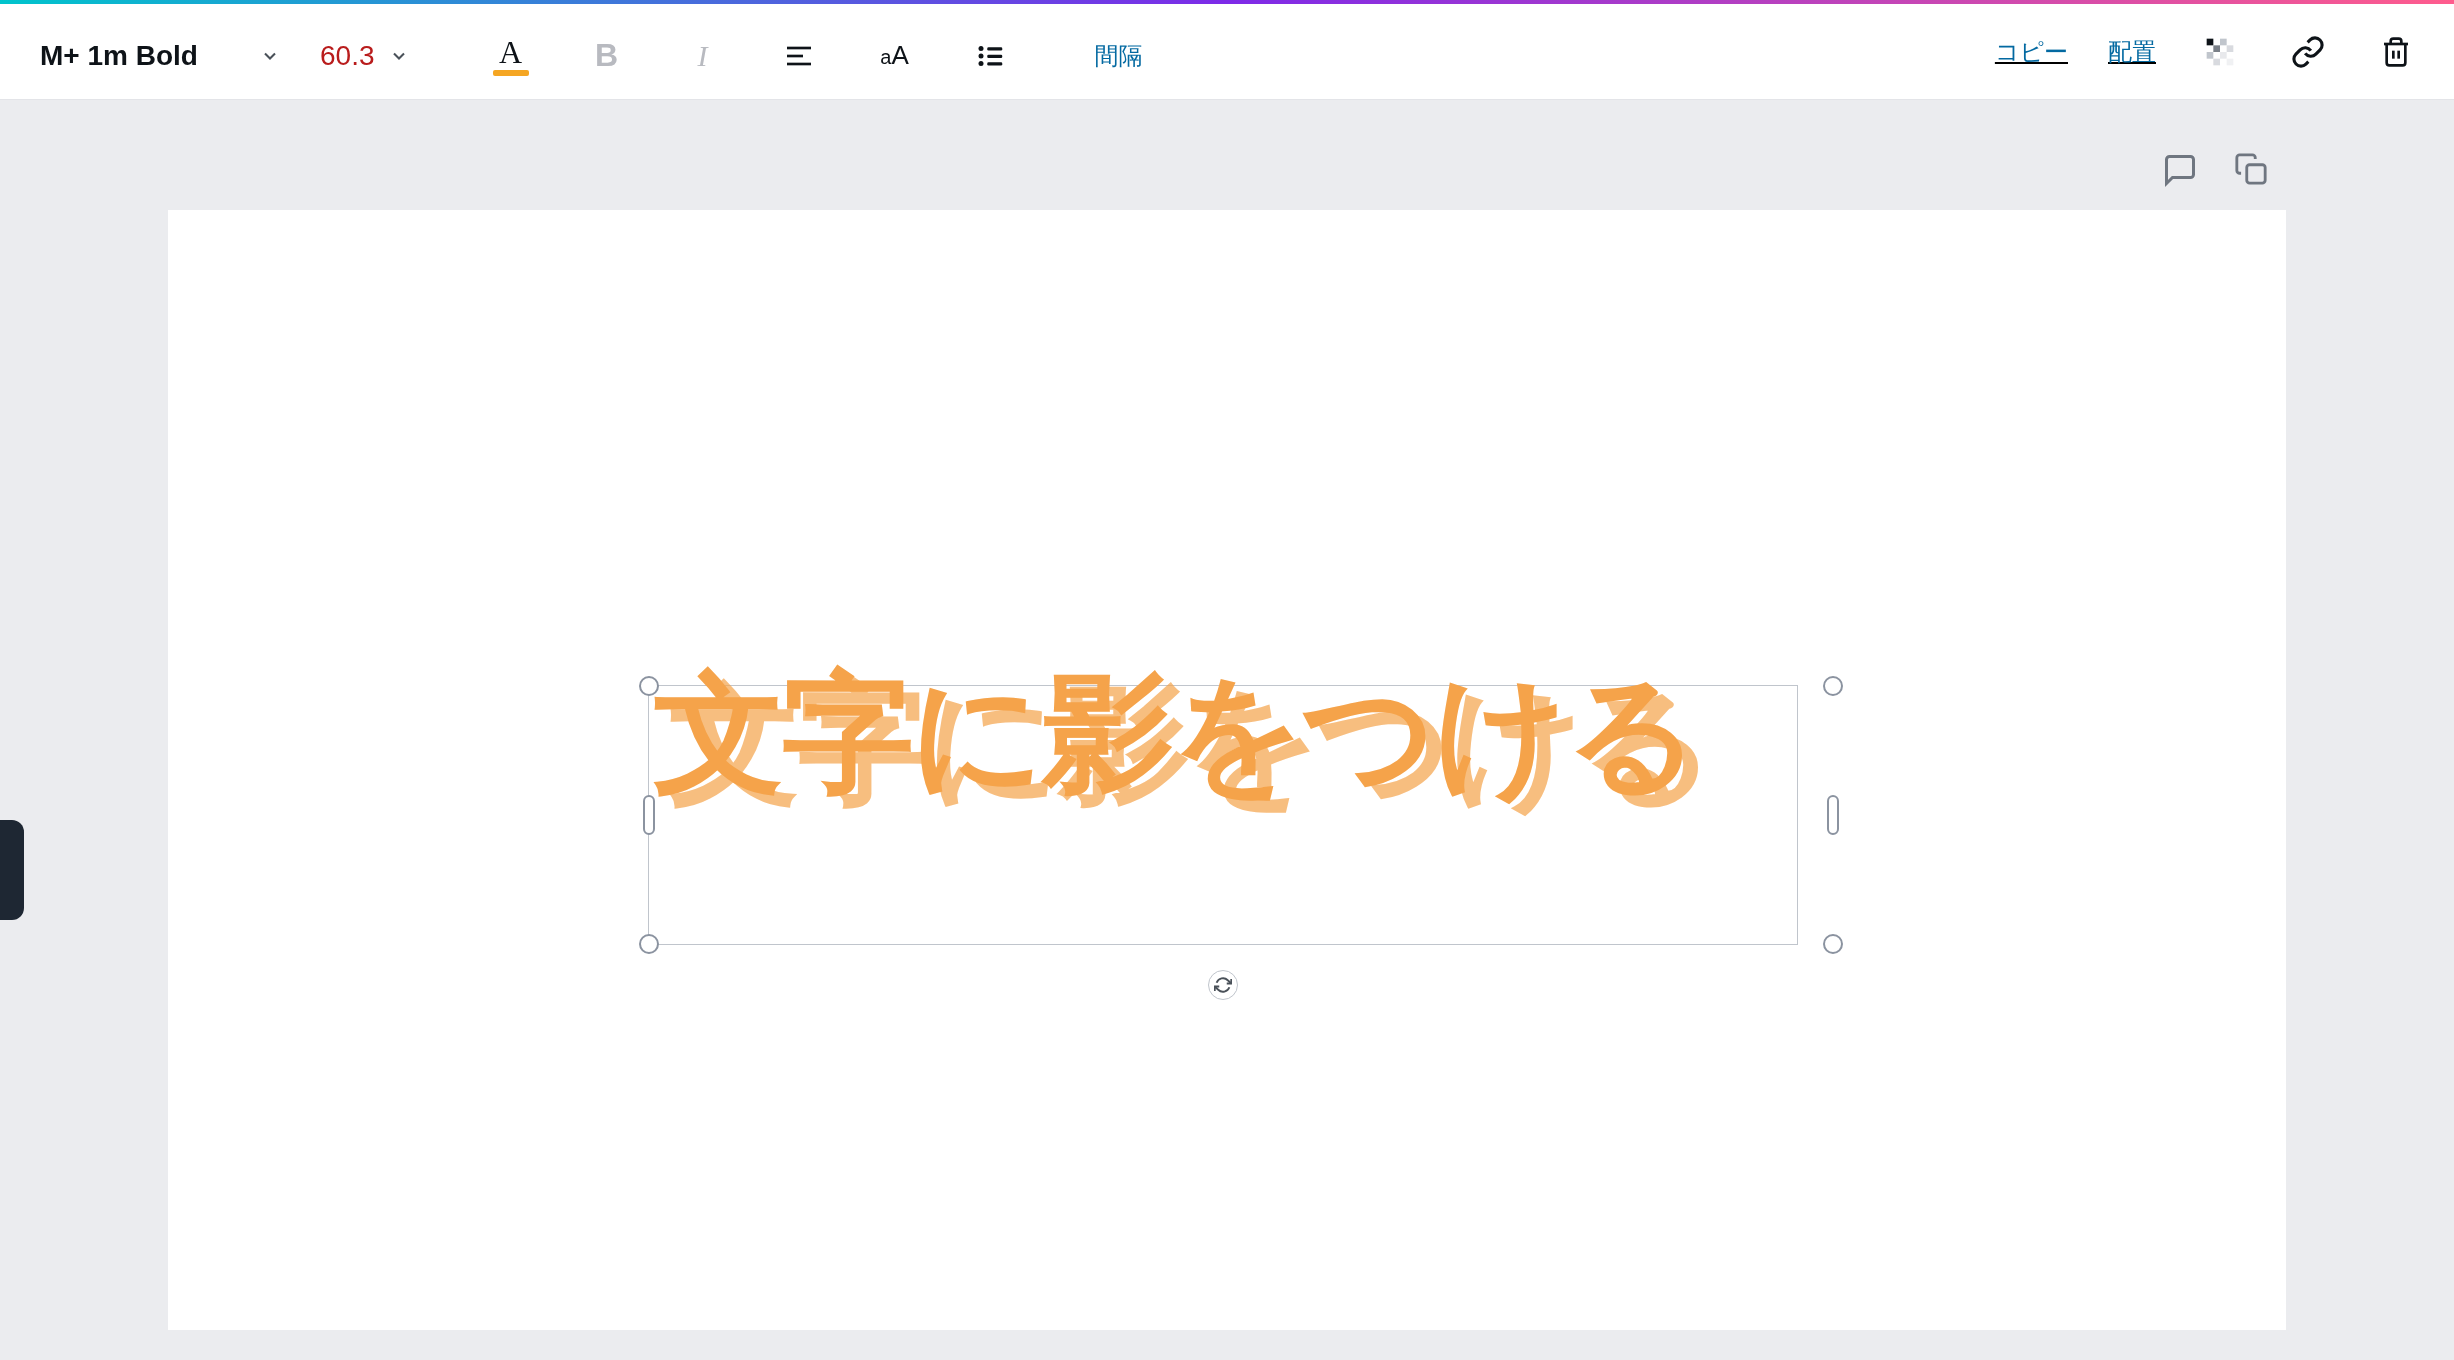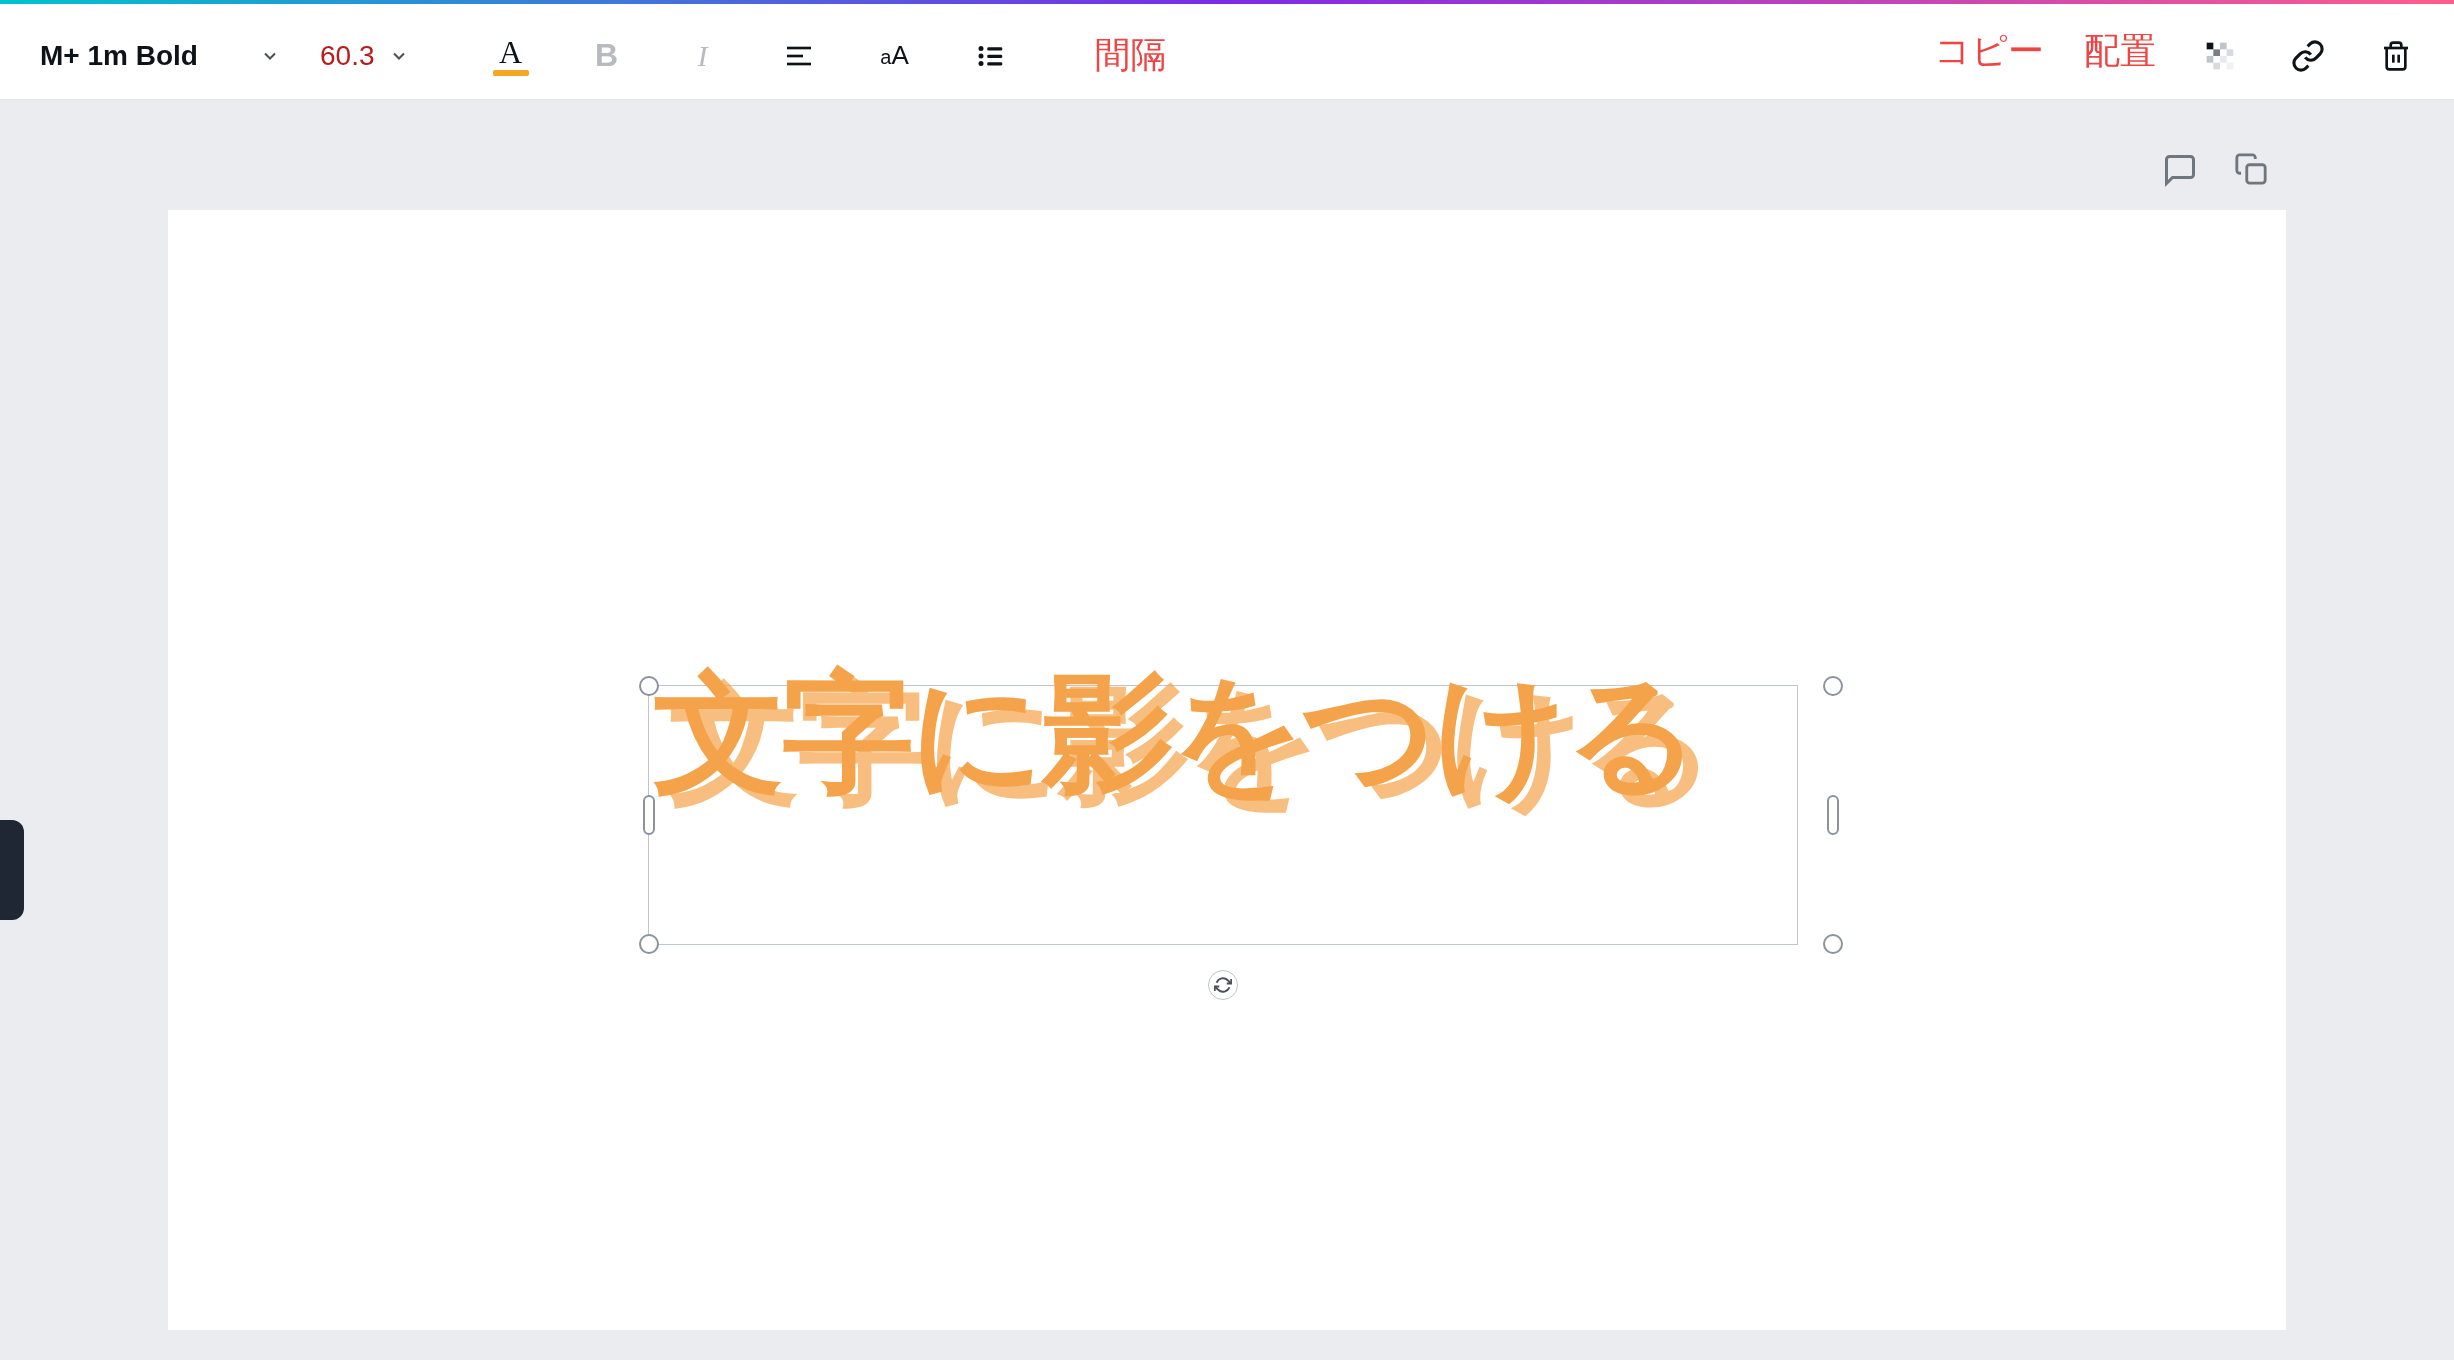--- a/index.html
+++ b/index.html
@@ -35,22 +35,23 @@
     
     .toolbar-left {
       display: flex;
       align-items: center;
       gap: 8px;
       margin-top: 8px;
     }
     
     .toolbar-right {
       display: flex;
-      align-items: flex-end;
+      align-items: center;
       gap: 32px;
+      text-decoration: underline;
     }
     
     .font-selector {
       display: flex;
       align-items: center;
       gap: 12px;
       padding: 8px 10px;
       cursor: pointer;
       min-width: 260px;
     }
@@ -121,22 +122,22 @@
       background: #f5a623;
       margin-top: 2px;
       border-radius: 2px;
     }
     
     .toolbar-gap {
       width: 24px;
     }
     
     .text-label-btn {
-      font-size: 36px;
-      color: #ef4444;
+      font-size: 24px;
+      color: #0369a1;
       cursor: pointer;
       padding: 8px 4px;
       font-weight: 500;
     }
     
     .canvas-area {
       width: 100%;
       height: calc(1360px - 100px);
       position: relative;
       display: flex;

